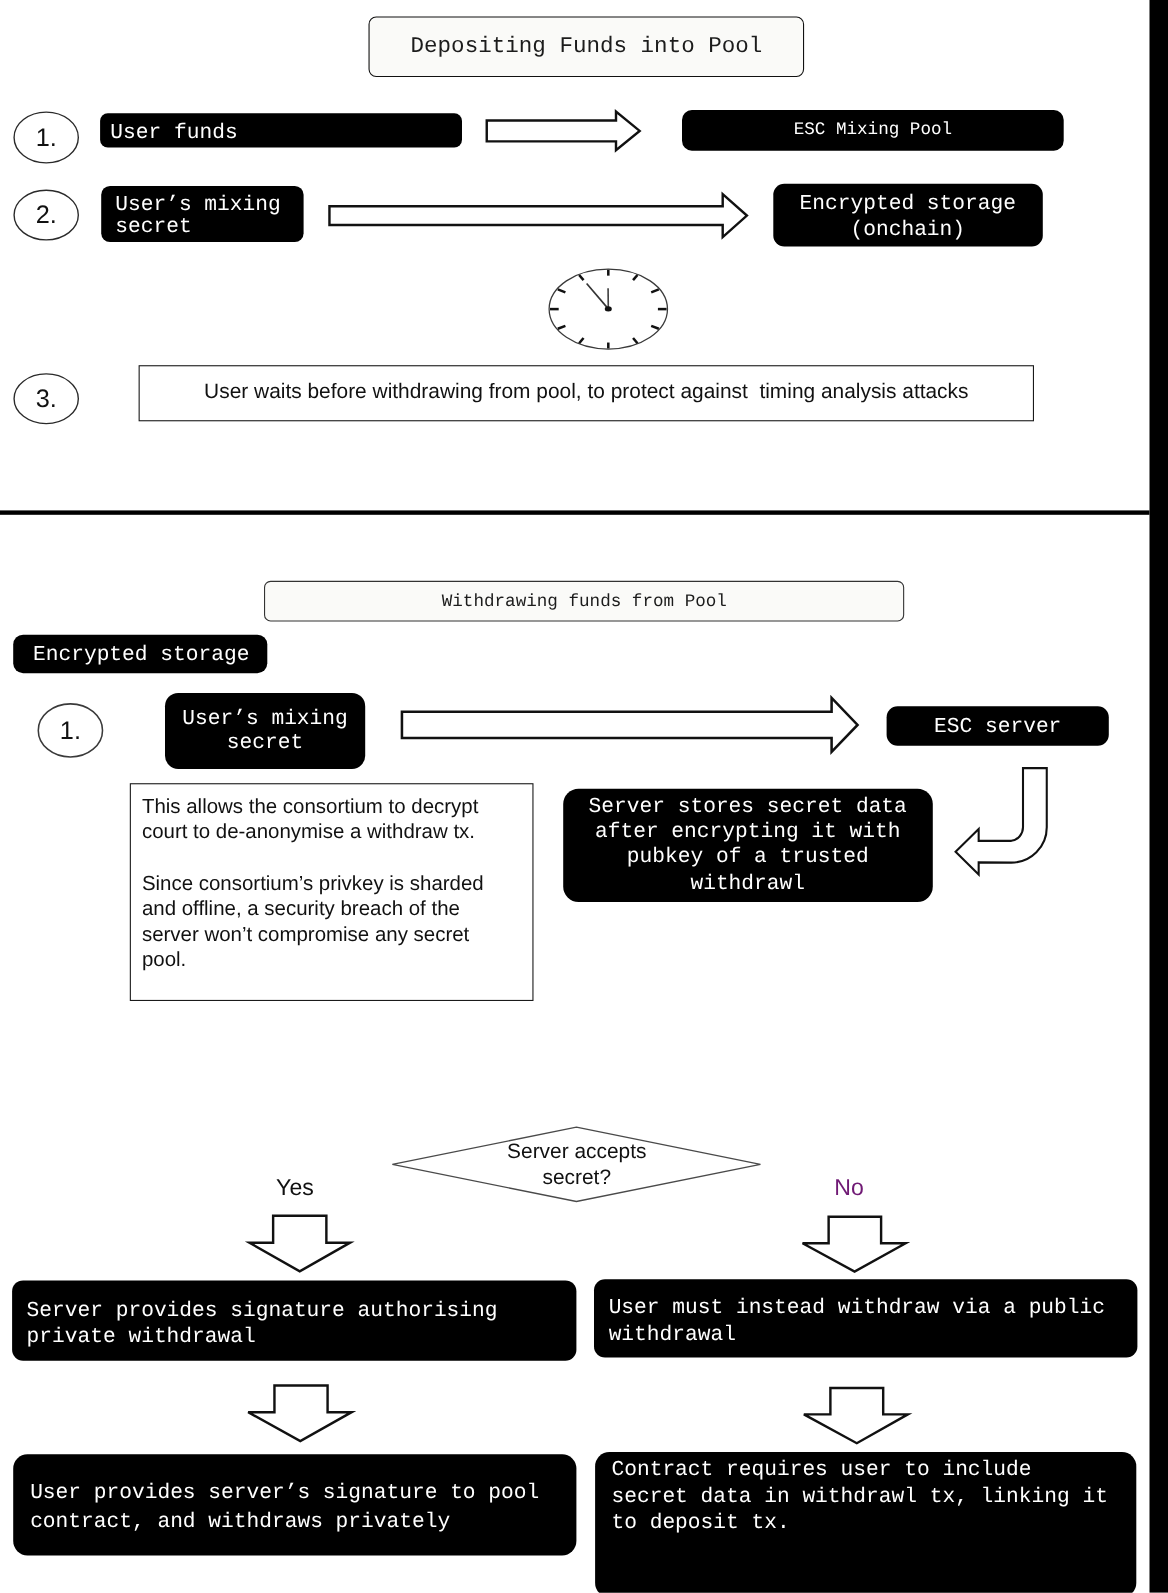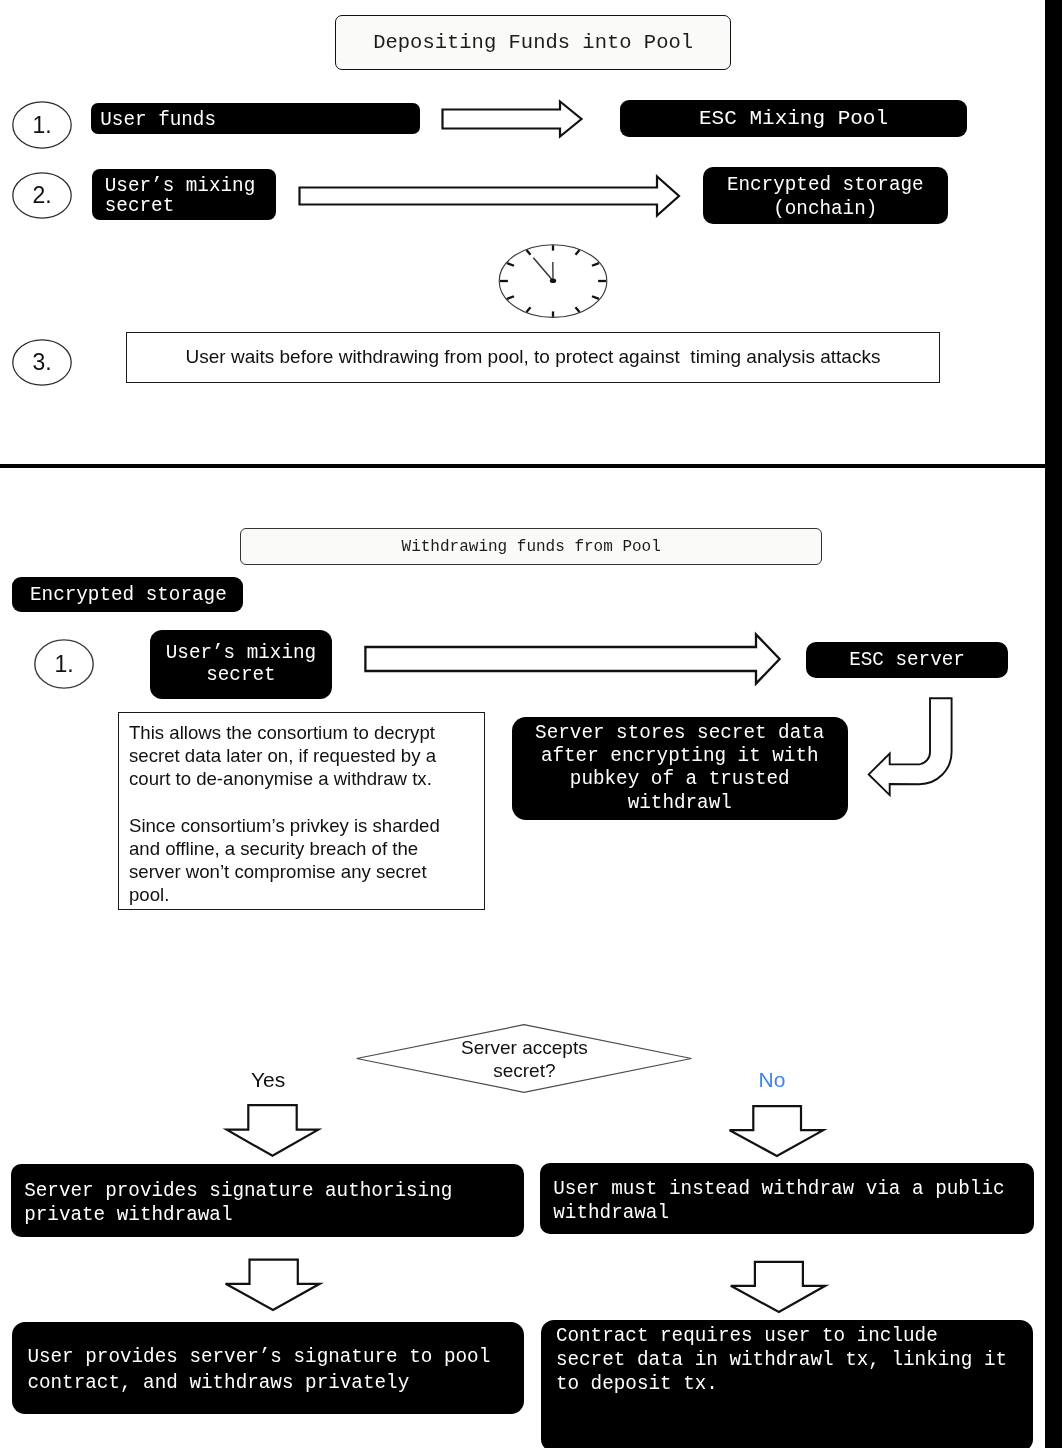--- a/index.html
+++ b/index.html
@@ -30,21 +30,21 @@
 
   <div class="abs dark" style="left:90.5px;top:102.9px;width:329.7px;height:31.2px;border-radius:7px;padding:3px 0 0 9.8px;">
     <span style="font-size:19.3px;">User funds</span>
   </div>
 
   <svg class="abs" style="left:441px;top:100px;width:142px;height:38px;" viewBox="0 0 142 38">
     <path d="M1.5 9.5 L119 9.5 L119 1.5 L140.5 19 L119 36.5 L119 28.5 L1.5 28.5 Z" fill="#fff" stroke="#111" stroke-width="2.2" stroke-linejoin="miter"></path>
   </svg>
 
   <div class="abs dark darkc" style="left:620.1px;top:100px;width:346.9px;height:36.5px;border-radius:9px;">
-    <span style="font-size:21px;">ESC Mixing Pool</span>
+    <span style="font-size:16px;">ESC Mixing Pool</span>
   </div>
 
   <svg class="abs" style="left:12px;top:172px;width:60px;height:47px;" viewBox="0 0 60 47">
     <ellipse cx="30" cy="23.5" rx="29.2" ry="22.6" fill="#fff" stroke="#2a2a2a" stroke-width="1.25"></ellipse>
   </svg>
   <div class="abs" style="left:12px;top:172px;width:60px;height:47px;display:flex;align-items:center;justify-content:center;font-size:23px;color:#111;">2.</div>
 
   <div class="abs dark" style="left:92.3px;top:169.3px;width:183.5px;height:51.1px;border-radius:8px;padding:2px 0 0 12.5px;flex-direction:column;align-items:flex-start;justify-content:center;">
     <span style="font-size:19.3px;line-height:20px;">User’s mixing</span>
     <span style="font-size:19.3px;line-height:20px;">secret</span>
@@ -122,21 +122,20 @@
 
   <svg class="abs" style="left:866px;top:695px;width:90px;height:106px;" viewBox="0 0 90 106">
     <path d="M64.0 3.3 L85.6 3.3 L85.6 57.0
              A32.2 32.2 0 0 1 53.4 89.2
              L23.7 89.0 L23.7 100.1 L2.7 79.4 L23.7 58.6 L23.7 69.4 L53.4 69.4
              A12.4 12.4 0 0 0 64.0 57.0 Z" fill="#fff" stroke="#111" stroke-width="1.9" stroke-linejoin="miter"></path>
   </svg>
 
   <div class="abs outline" style="left:118px;top:712px;width:367px;height:198px;border-width:1.3px;align-items:flex-start;justify-content:flex-start;text-align:left;padding:8px 8px 0 10px;flex-direction:column;">
     <div style="font-size:18.6px;line-height:23.2px;color:#111;height:23.2px;">This allows the consortium to decrypt</div>
-    <div style="font-size:18.6px;line-height:23.2px;color:#111;height:23.2px;">secret data later on, if requested by a</div>
     <div style="font-size:18.6px;line-height:23.2px;color:#111;height:23.2px;">court to de-anonymise a withdraw tx.</div>
     <div style="font-size:18.6px;line-height:23.2px;color:#111;height:23.2px;"></div>
     <div style="font-size:18.6px;line-height:23.2px;color:#111;height:23.2px;">Since consortium’s privkey is sharded</div>
     <div style="font-size:18.6px;line-height:23.2px;color:#111;height:23.2px;">and offline, a security breach of the</div>
     <div style="font-size:18.6px;line-height:23.2px;color:#111;height:23.2px;">server won’t compromise any secret</div>
     <div style="font-size:18.6px;line-height:23.2px;color:#111;height:23.2px;">pool.</div>
   </div>
 
   <div class="abs dark darkc" style="left:511.5px;top:716.5px;width:336.5px;height:103.5px;border-radius:14px;flex-direction:column;">
     <span style="font-size:19.3px;line-height:23.3px;">Server stores secret data</span>
@@ -148,21 +147,21 @@
 
   <svg class="abs" style="left:356px;top:1024px;width:336px;height:69px;" viewBox="0 0 336 69">
     <polygon points="168,0.7 335.3,34.5 168,68.3 0.7,34.5" fill="#fff" stroke="#4a4a4a" stroke-width="1.25"></polygon>
   </svg>
   <div class="abs" style="left:356.7px;top:1025px;width:335.3px;height:69px;display:flex;flex-direction:column;align-items:center;justify-content:center;">
     <span style="font-size:19px;line-height:22.5px;color:#111;">Server accepts</span>
     <span style="font-size:19px;line-height:22.5px;color:#111;">secret?</span>
   </div>
 
   <div class="abs" style="left:251px;top:1070px;font-size:21px;color:#111;line-height:20px;">Yes</div>
-  <div class="abs" style="left:758.5px;top:1070px;font-size:21px;color:#3b82f6;line-height:20px;">No</div>
+  <div class="abs" style="left:758.5px;top:1070px;font-size:21px;color:#701a75;line-height:20px;">No</div>
 
   <svg class="abs" style="left:223px;top:1103px;width:97px;height:54px;" viewBox="0 0 97 54">
     <path d="M25.3 2.2 L73.7 2.2 L73.7 26.7 L95.3 26.7 L49.5 52.8 L3.7 26.7 L25.3 26.7 Z" fill="#fff" stroke="#111" stroke-width="2.2" stroke-linejoin="miter"></path>
   </svg>
   <svg class="abs" style="left:727px;top:1104px;width:98px;height:53px;" viewBox="0 0 98 53">
     <path d="M26.3 2.2 L74.0 2.2 L74.0 26.2 L96.3 26.2 L49.9 52.0 L2.6 26.2 L26.3 26.2 Z" fill="#fff" stroke="#111" stroke-width="2.2" stroke-linejoin="miter"></path>
   </svg>
 
   <div class="abs dark" style="left:11.2px;top:1163.5px;width:512.4px;height:73.5px;border-radius:10px;padding:5px 0 0 13px;flex-direction:column;align-items:flex-start;justify-content:center;">
     <span style="font-size:19.3px;line-height:24px;">Server provides signature authorising</span>

